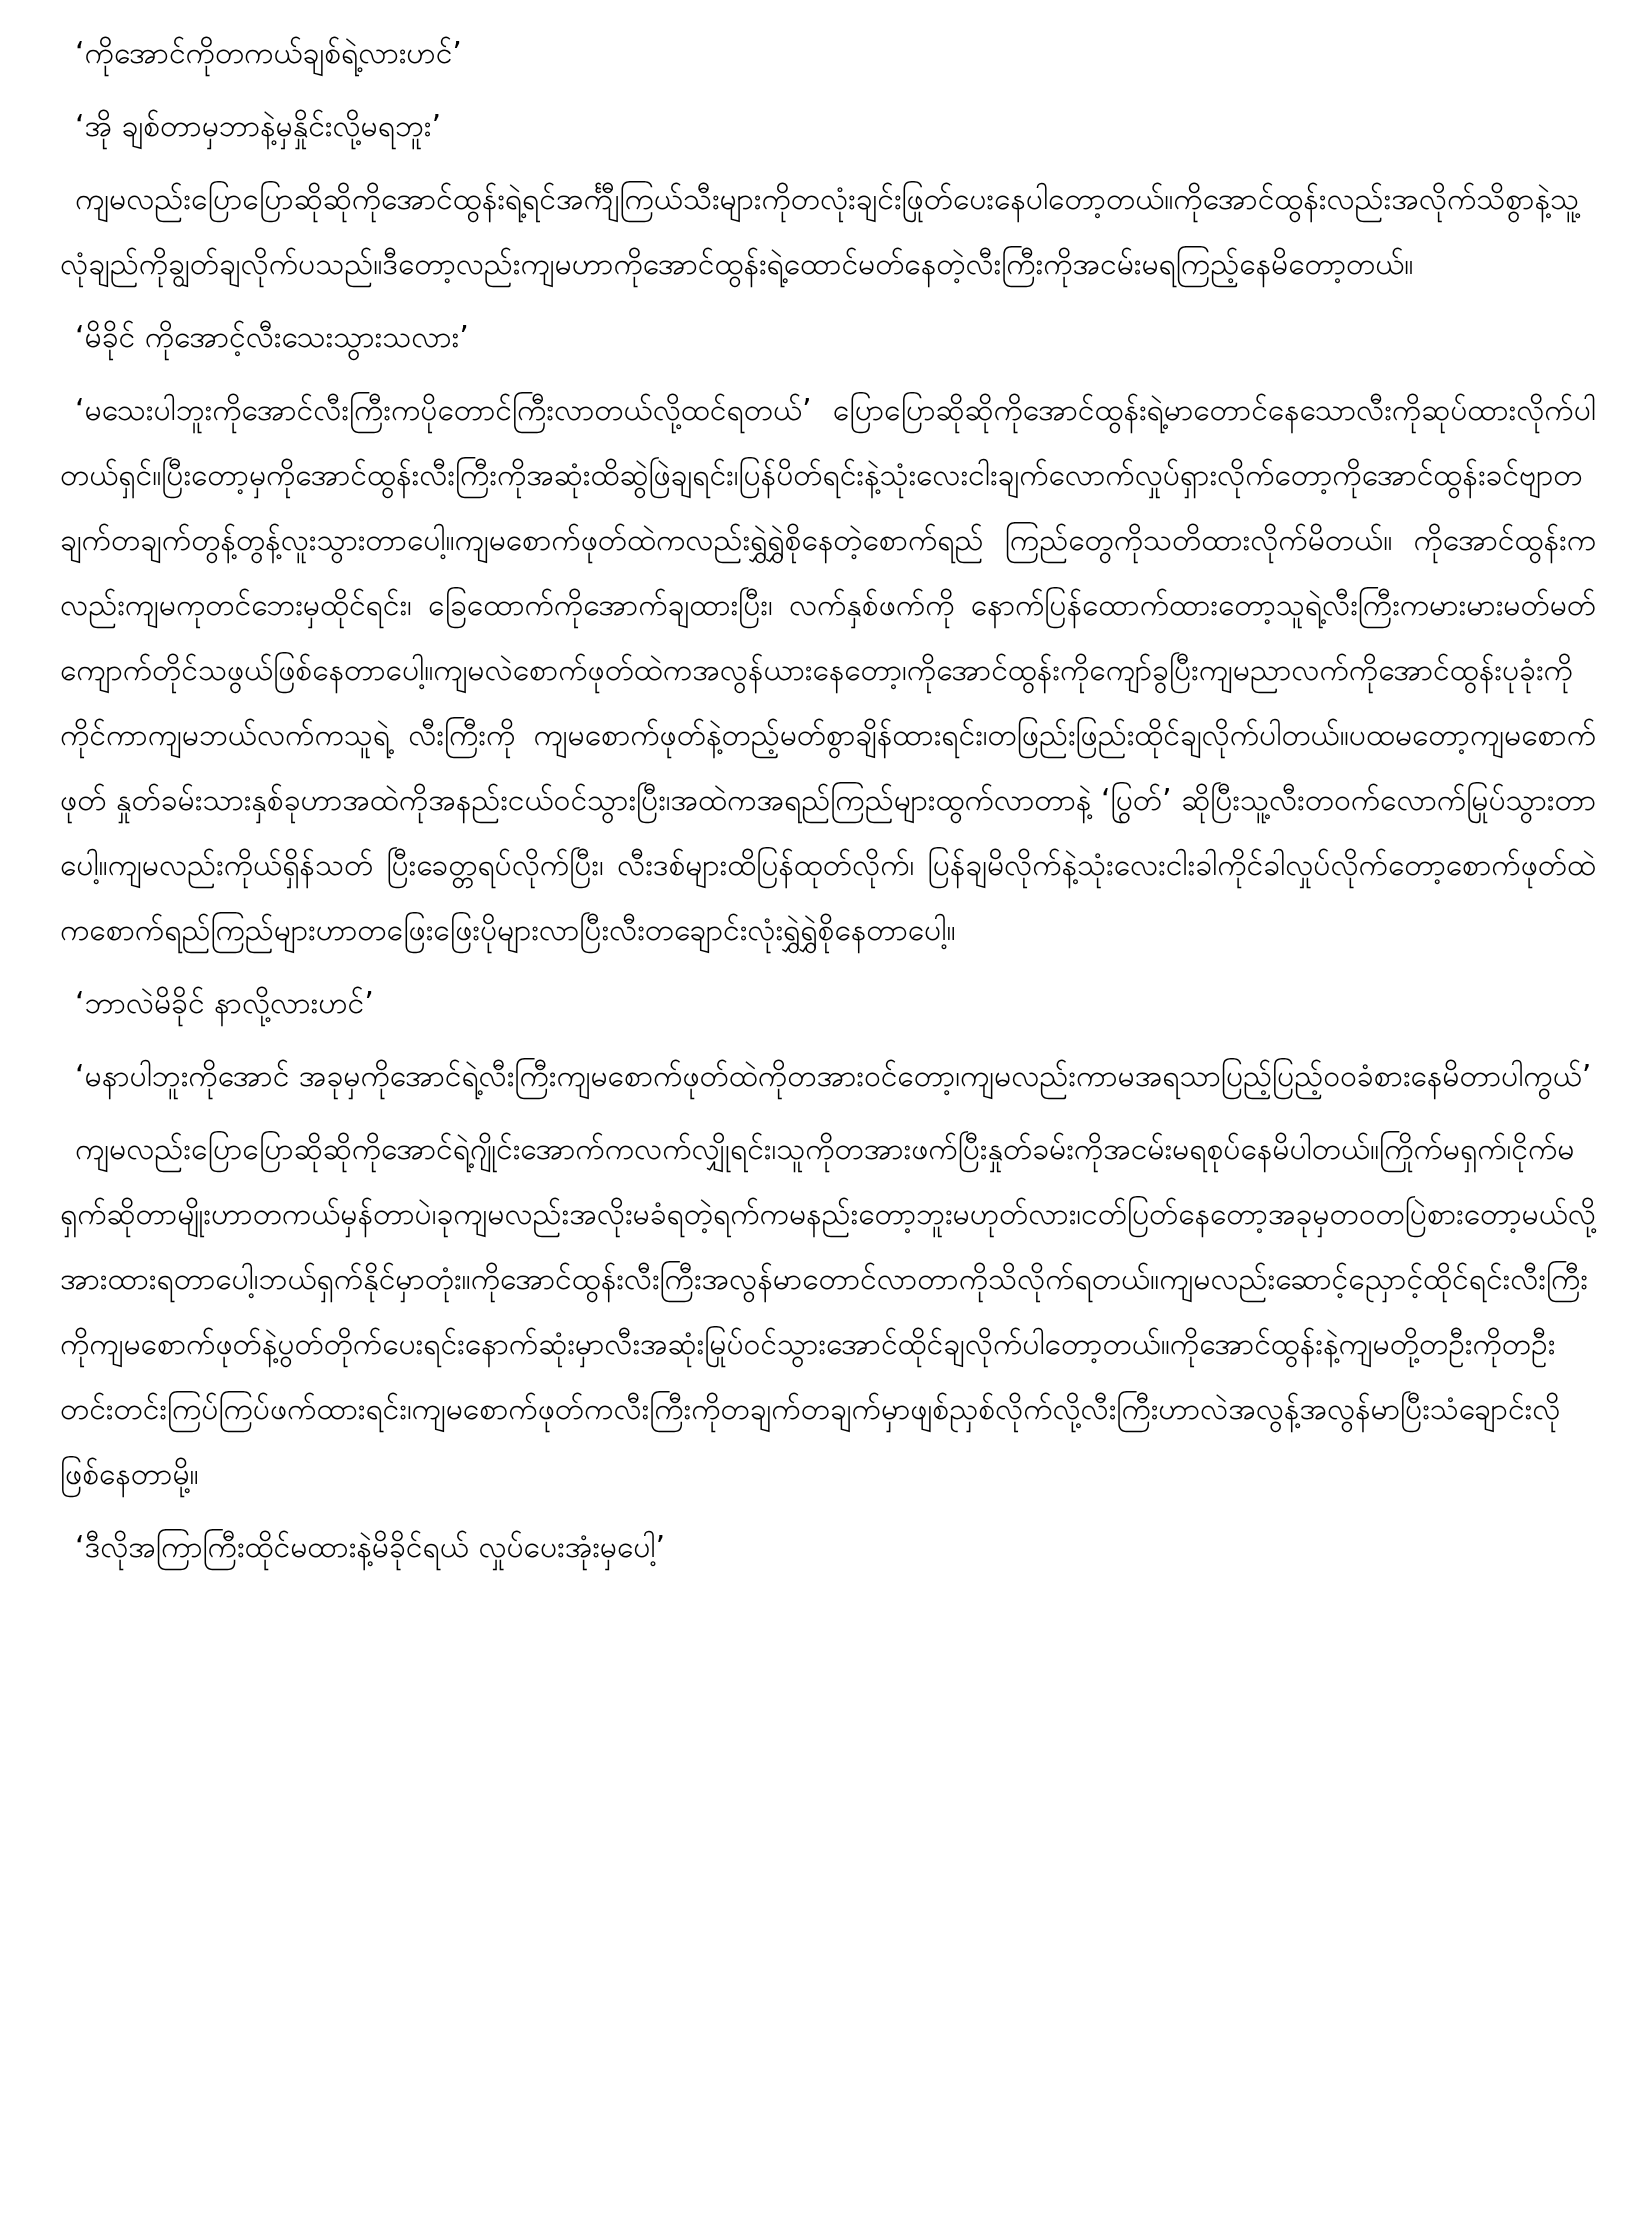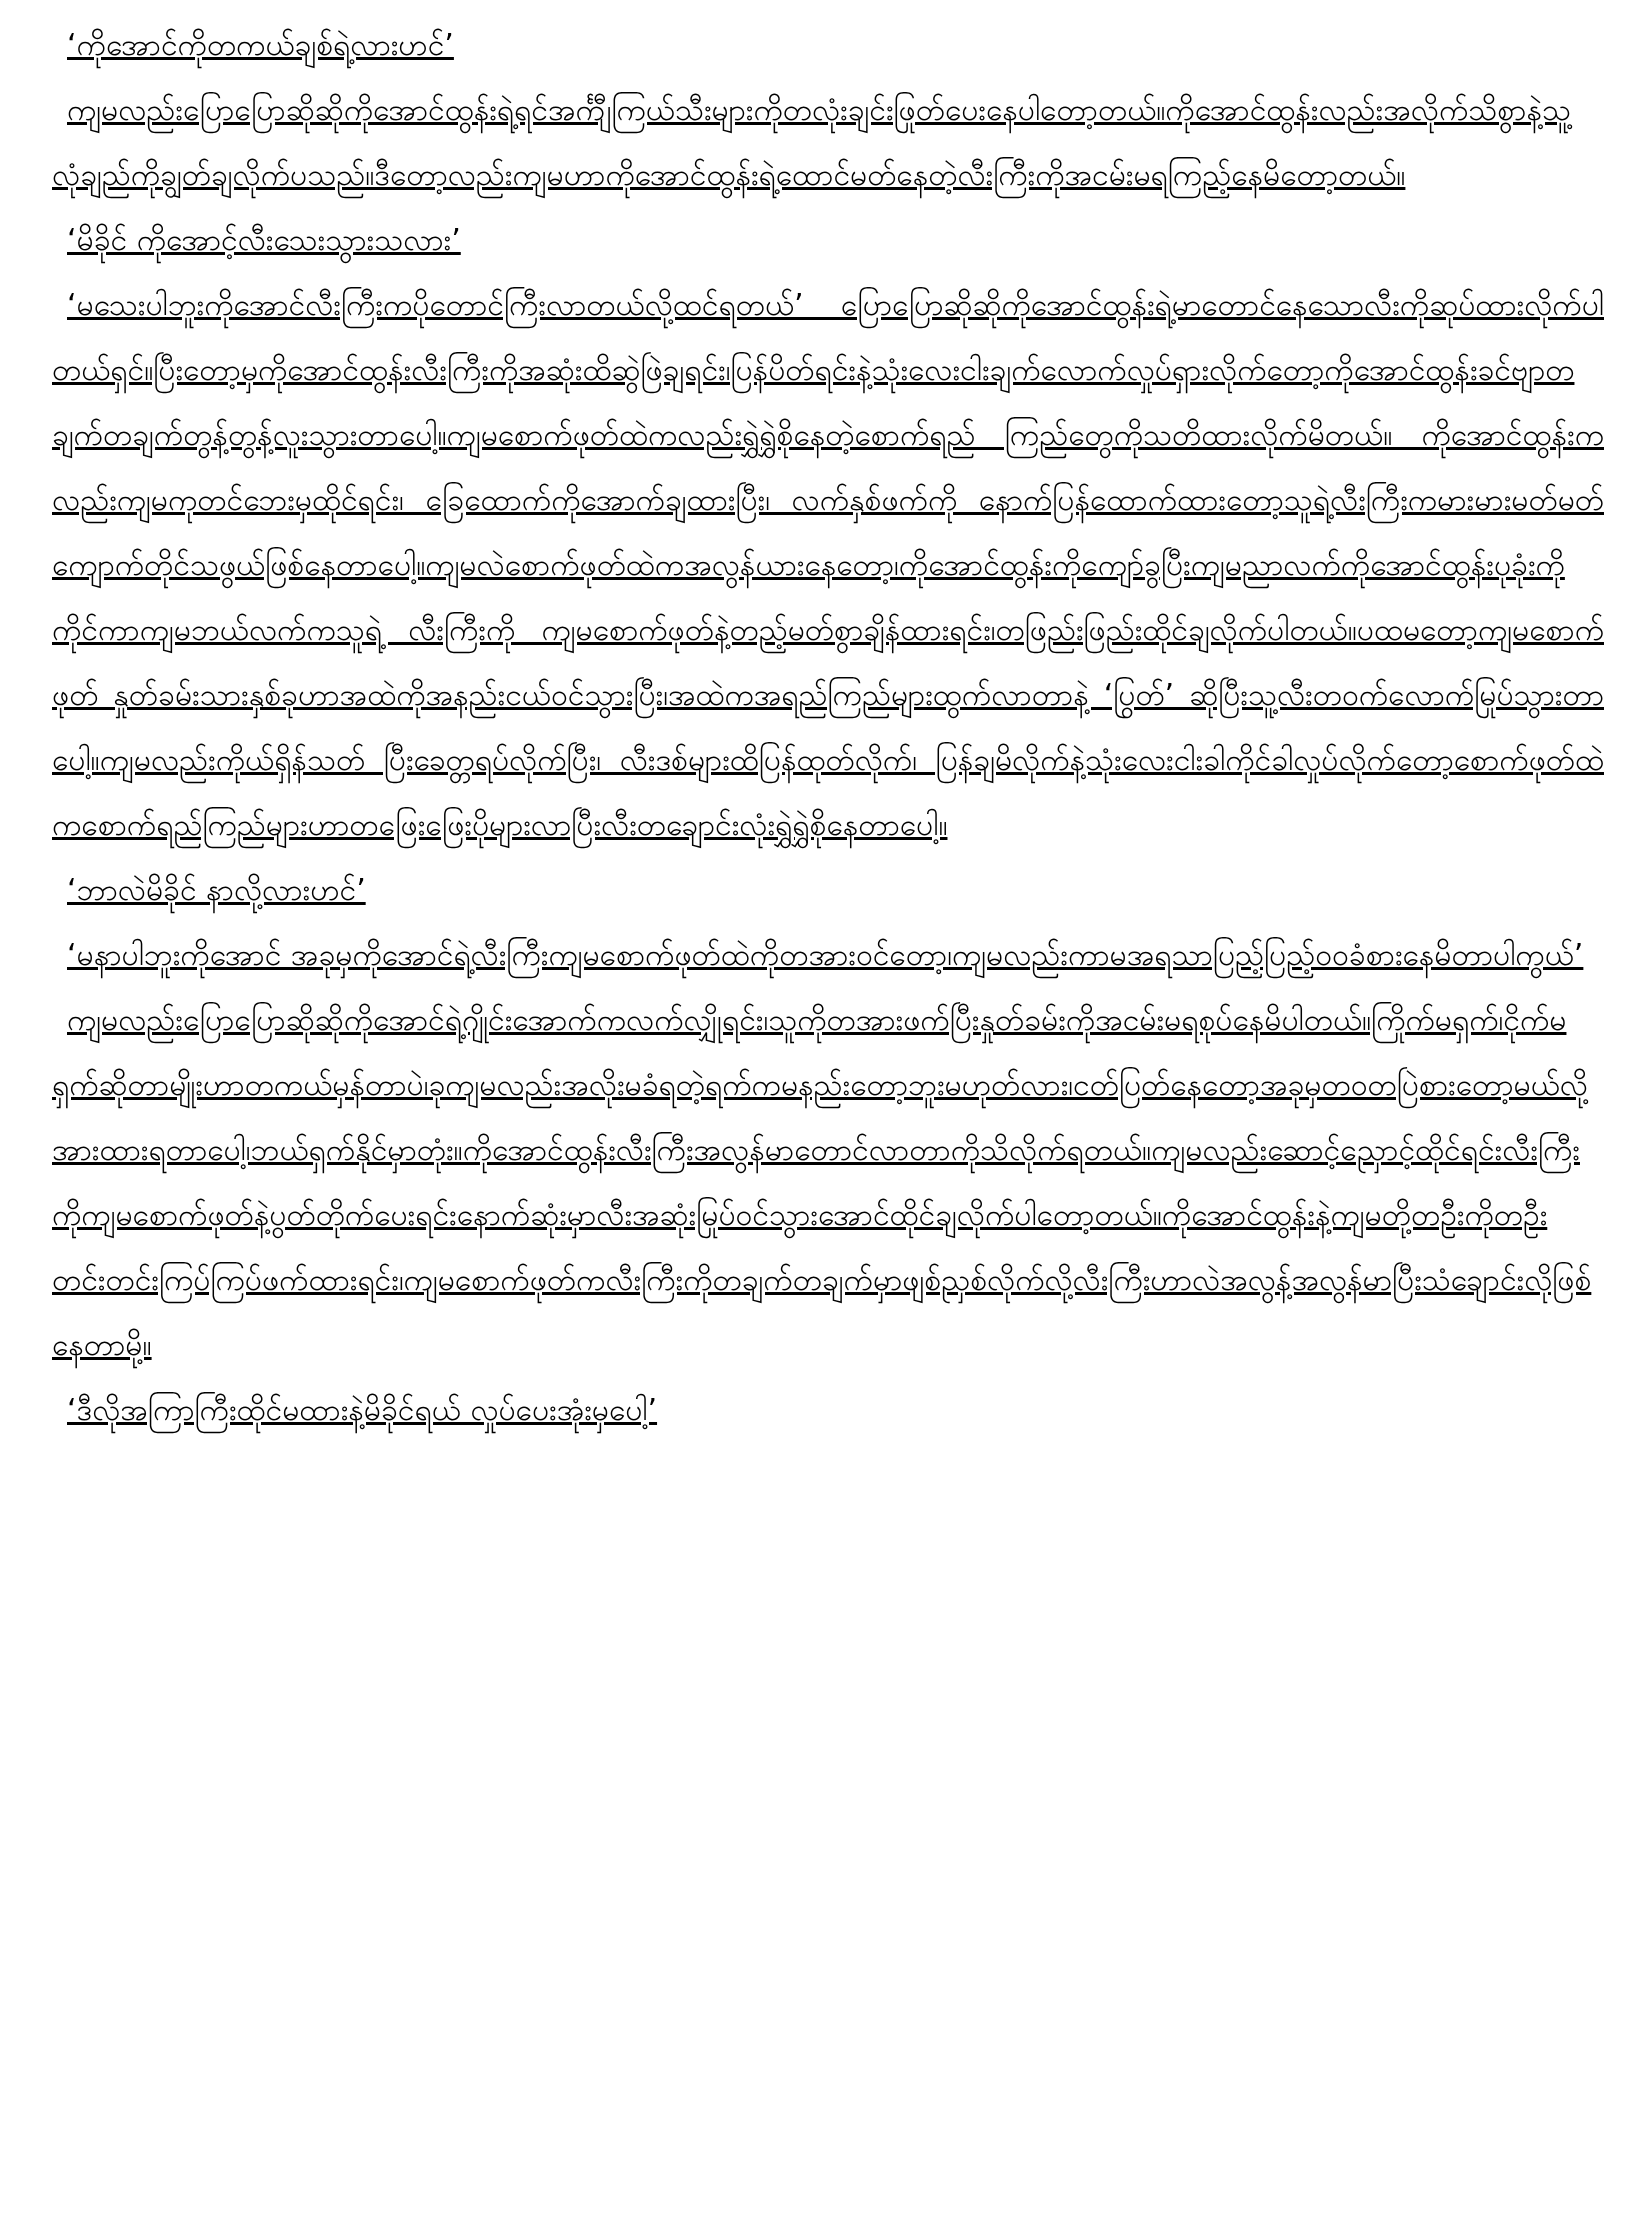--- a/index.html
+++ b/index.html
@@ -14,36 +14,36 @@
     box-sizing: border-box;
     background: #ffffff;
     color: #000000;
     padding: 12px 48px 0 52px;
     font-family: "DejaVu Sans", sans-serif; 
     font-size: 30px;
     line-height: 65px;
     overflow: hidden;
   }
   .para {
-    margin: 0;
+    margin: 8px;
     text-indent: 15px;
     text-align: justify;
     text-justify: inter-character;
     word-break: break-word;
-    text-decoration: underline;
   }
   .dialogue {
     text-align: left;
   }
 </style>
 </head>
 <body>
 
 <div class="page">
   <p class="para dialogue">‘ကိုအောင်ကိုတကယ်ချစ်ရဲ့လားဟင်’</p>
+  <p class="para dialogue">‘အို ချစ်တာမှဘာနဲ့မှနှိုင်းလို့မရဘူး’</p>
   <p class="para body-text">ကျမလည်းပြောပြောဆိုဆိုကိုအောင်ထွန်းရဲ့ရင်အင်္ကျီကြယ်သီးများကိုတလုံးချင်းဖြုတ်ပေးနေပါတော့တယ်။ကိုအောင်ထွန်းလည်းအလိုက်သိစွာနဲ့သူ့လုံချည်ကိုချွတ်ချလိုက်ပသည်။ဒီတော့လည်းကျမဟာကိုအောင်ထွန်းရဲ့ထောင်မတ်နေတဲ့လီးကြီးကိုအငမ်းမရကြည့်နေမိတော့တယ်။</p>
   <p class="para dialogue">‘မိခိုင် ကိုအောင့်လီးသေးသွားသလား’</p>
   <p class="para body-text">‘မသေးပါဘူးကိုအောင်လီးကြီးကပိုတောင်ကြီးလာတယ်လို့ထင်ရတယ်’ ပြောပြောဆိုဆိုကိုအောင်ထွန်းရဲ့မာတောင်နေသောလီးကိုဆုပ်ထားလိုက်ပါတယ်ရှင်။ပြီးတော့မှကိုအောင်ထွန်းလီးကြီးကိုအဆုံးထိဆွဲဖြဲချရင်း၊ပြန်ပိတ်ရင်းနဲ့သုံးလေးငါးချက်လောက်လှုပ်ရှားလိုက်တော့ကိုအောင်ထွန်းခင်ဗျာတချက်တချက်တွန့်တွန့်လူးသွားတာပေါ့။ကျမစောက်ဖုတ်ထဲကလည်းရွှဲရွှဲစိုနေတဲ့စောက်ရည် ကြည်တွေကိုသတိထားလိုက်မိတယ်။ ကိုအောင်ထွန်းကလည်းကျမကုတင်ဘေးမှထိုင်ရင်း၊ ခြေထောက်ကိုအောက်ချထားပြီး၊ လက်နှစ်ဖက်ကို နောက်ပြန်ထောက်ထားတော့သူရဲ့လီးကြီးကမားမားမတ်မတ်ကျောက်တိုင်သဖွယ်ဖြစ်နေတာပေါ့။ကျမလဲစောက်ဖုတ်ထဲကအလွန်ယားနေတော့၊ကိုအောင်ထွန်းကိုကျော်ခွပြီးကျမညာလက်ကိုအောင်ထွန်းပုခုံးကိုကိုင်ကာကျမဘယ်လက်ကသူရဲ့ လီးကြီးကို ကျမစောက်ဖုတ်နဲ့တည့်မတ်စွာချိန်ထားရင်း၊တဖြည်းဖြည်းထိုင်ချလိုက်ပါတယ်။ပထမတော့ကျမစောက်ဖုတ် နှုတ်ခမ်းသားနှစ်ခုဟာအထဲကိုအနည်းငယ်ဝင်သွားပြီး၊အထဲကအရည်ကြည်များထွက်လာတာနဲ့ ‘ပြွတ်’ ဆိုပြီးသူ့လီးတဝက်လောက်မြုပ်သွားတာပေါ့။ကျမလည်းကိုယ်ရှိန်သတ် ပြီးခေတ္တရပ်လိုက်ပြီး၊ လီးဒစ်များထိပြန်ထုတ်လိုက်၊ ပြန်ချမိလိုက်နဲ့သုံးလေးငါးခါကိုင်ခါလှုပ်လိုက်တော့စောက်ဖုတ်ထဲကစောက်ရည်ကြည်များဟာတဖြေးဖြေးပိုများလာပြီးလီးတချောင်းလုံးရွှဲရွှဲစိုနေတာပေါ့။</p>
   <p class="para dialogue">‘ဘာလဲမိခိုင် နာလို့လားဟင်’</p>
   <p class="para body-text">‘မနာပါဘူးကိုအောင် အခုမှကိုအောင်ရဲ့လီးကြီးကျမစောက်ဖုတ်ထဲကိုတအားဝင်တော့၊ကျမလည်းကာမအရသာပြည့်ပြည့်ဝဝခံစားနေမိတာပါကွယ်’</p>
   <p class="para body-text">ကျမလည်းပြောပြောဆိုဆိုကိုအောင်ရဲ့ဂျိုင်းအောက်ကလက်လျှိုရင်း၊သူကိုတအားဖက်ပြီးနှုတ်ခမ်းကိုအငမ်းမရစုပ်နေမိပါတယ်။ကြိုက်မရှက်၊ငိုက်မရှက်ဆိုတာမျိုးဟာတကယ်မှန်တာပဲ၊ခုကျမလည်းအလိုးမခံရတဲ့ရက်ကမနည်းတော့ဘူးမဟုတ်လား၊ငတ်ပြတ်နေတော့အခုမှတဝတပြဲစားတော့မယ်လို့အားထားရတာပေါ့၊ဘယ်ရှက်နိုင်မှာတုံး။ကိုအောင်ထွန်းလီးကြီးအလွန်မာတောင်လာတာကိုသိလိုက်ရတယ်။ကျမလည်းဆောင့်ညှောင့်ထိုင်ရင်းလီးကြီးကိုကျမစောက်ဖုတ်နဲ့ပွတ်တိုက်ပေးရင်းနောက်ဆုံးမှာလီးအဆုံးမြုပ်ဝင်သွားအောင်ထိုင်ချလိုက်ပါတော့တယ်။ကိုအောင်ထွန်းနဲ့ကျမတို့တဦးကိုတဦးတင်းတင်းကြပ်ကြပ်ဖက်ထားရင်း၊ကျမစောက်ဖုတ်ကလီးကြီးကိုတချက်တချက်မှာဖျစ်ညှစ်လိုက်လို့လီးကြီးဟာလဲအလွန့်အလွန်မာပြီးသံချောင်းလိုဖြစ်နေတာမို့။</p>
   <p class="para dialogue">‘ဒီလိုအကြာကြီးထိုင်မထားနဲ့မိခိုင်ရယ် လှုပ်ပေးအုံးမှပေါ့’</p>
 </div>
 
 

